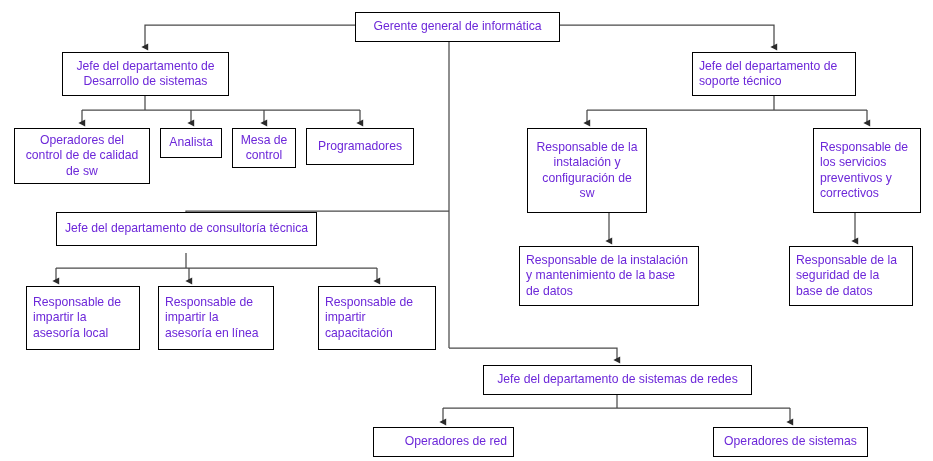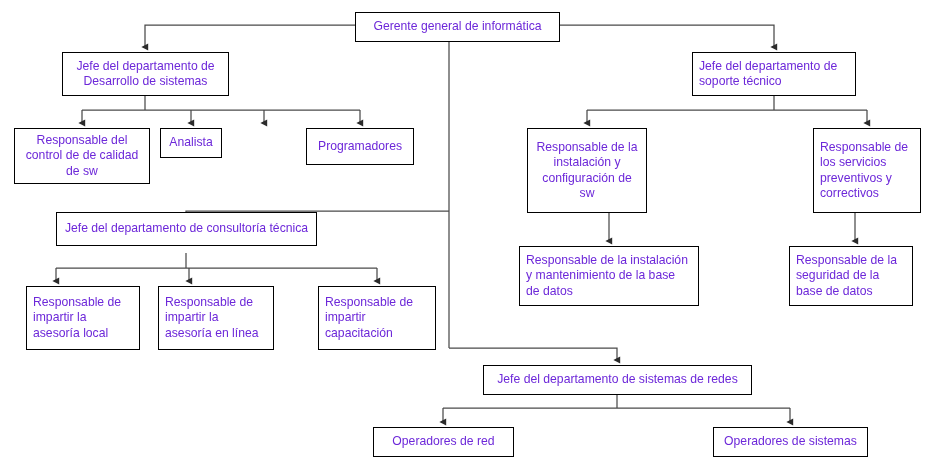--- a/index.html
+++ b/index.html
@@ -101,29 +101,33 @@
     <span class="node-label">Jefe del departamento de
 Desarrollo de sistemas</span>
   </div>
 
   <div class="node left" style="left:692px; top:52px; width:164px; height:44px;">
     <span class="node-label">Jefe del departamento de
 soporte técnico</span>
   </div>
 
   <div class="node center" style="left:14px; top:128px; width:136px; height:56px;">
-    <span class="node-label">Responsable del
+    <span class="node-label">Operadores del
 control  de de calidad
 de sw</span>
   </div>
 
   <div class="node center" style="left:160px; top:128px; width:62px; height:30px;">
     <span class="node-label">Analista</span>
   </div>
 
+  <div class="node center" style="left:232px; top:128px; width:64px; height:40px;">
+    <span class="node-label">Mesa de
+control</span>
+  </div>
 
   <div class="node center" style="left:306px; top:128px; width:108px; height:37px;">
     <span class="node-label">Programadores</span>
   </div>
 
   <div class="node center" style="left:527px; top:128px; width:120px; height:85px;">
     <span class="node-label">Responsable de la
 instalación y
 configuración de
 sw</span>
@@ -167,21 +171,21 @@
   <div class="node left" style="left:318px; top:286px; width:118px; height:64px;">
     <span class="node-label">Responsable de
 impartir
 capacitación</span>
   </div>
 
   <div class="node center" style="left:483px; top:365px; width:269px; height:26px;">
     <span class="node-label">Jefe del departamento de sistemas de redes</span>
   </div>
 
-  <div class="node center" style="left:373px; top:427px; width:141px; height:24px;">
+  <div class="node center" style="left:373px; top:427px; width:141px; height:24px;text-align:right;">
     <span class="node-label">Operadores de red</span>
   </div>
 
   <div class="node center" style="left:713px; top:427px; width:155px; height:25px;">
     <span class="node-label">Operadores de sistemas</span>
   </div>
 
 </div>
 
 </body></html>

